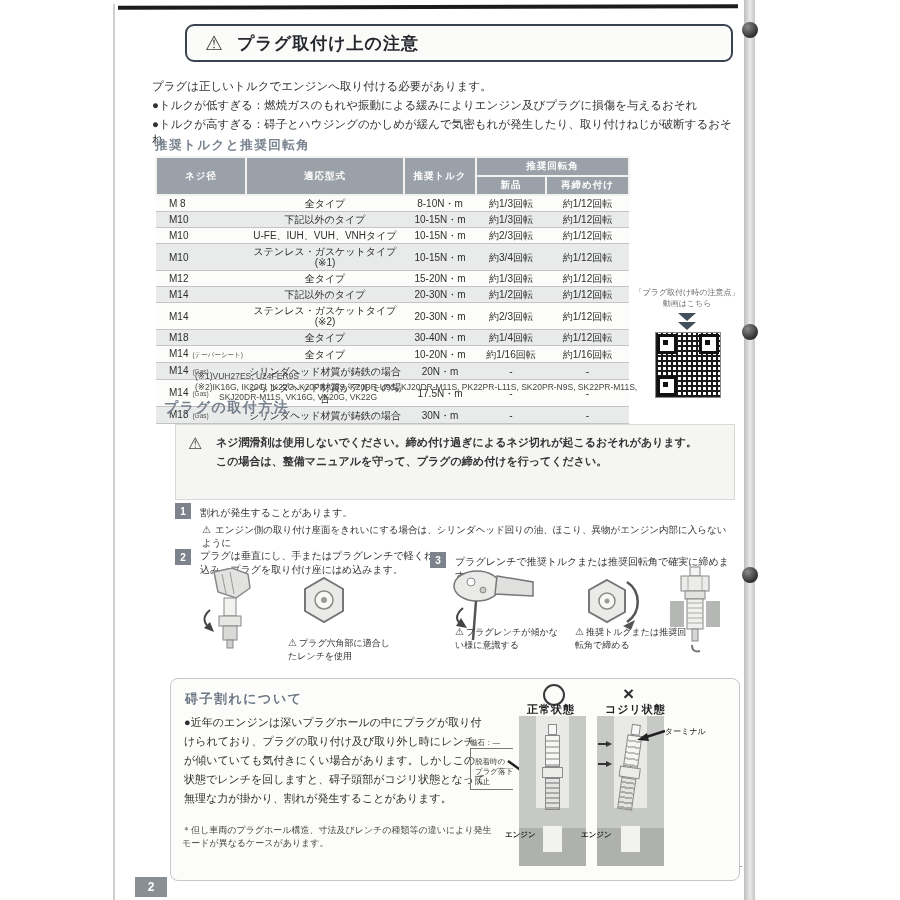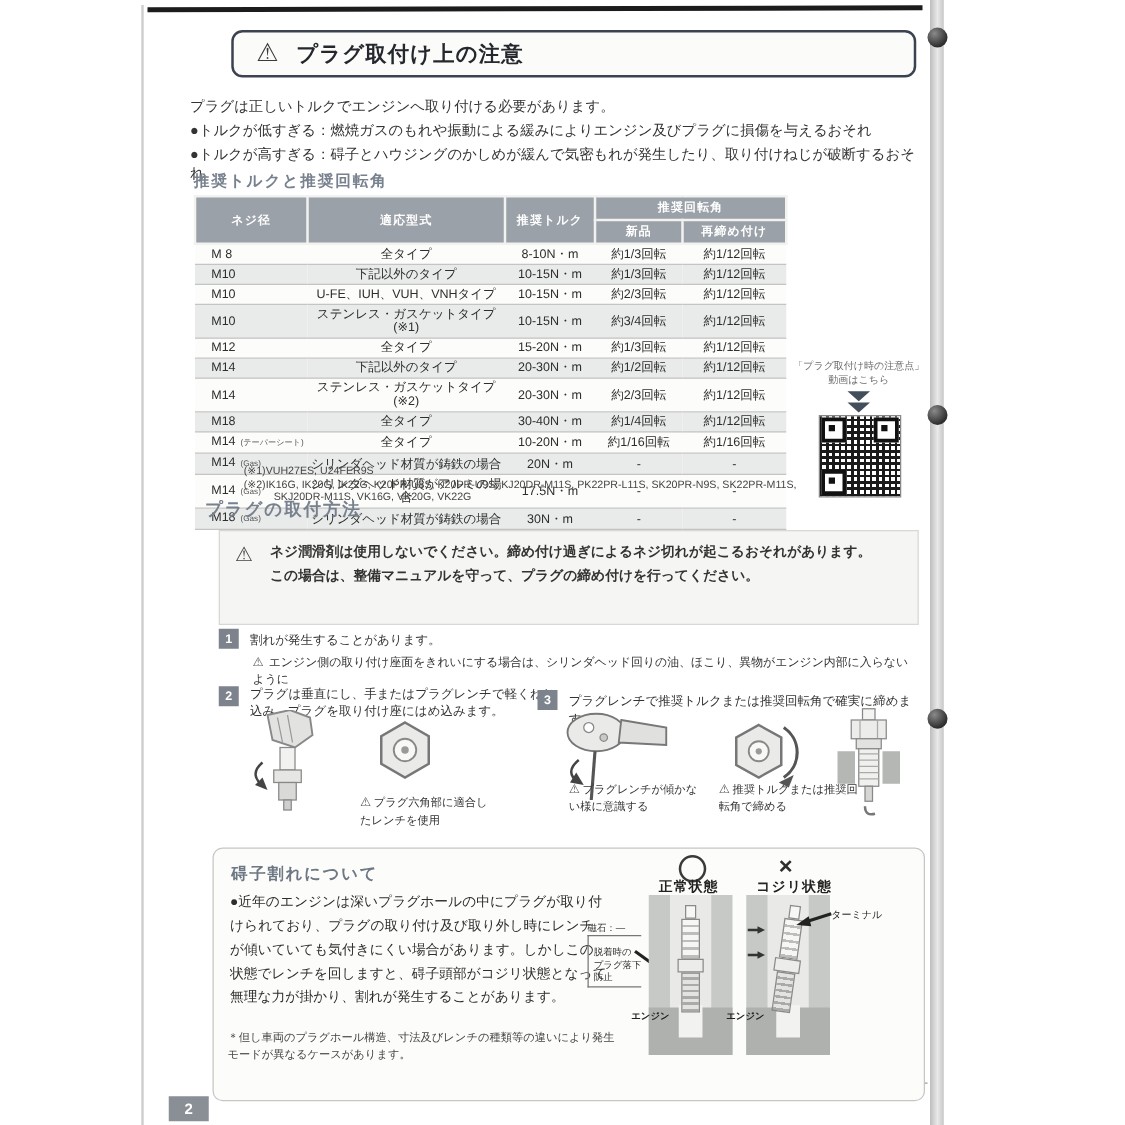--- a/index.html
+++ b/index.html
@@ -91,21 +91,21 @@
   .illus-cap .warn-sm{font-size:10px;color:#555;margin-right:2px;}
 
   
   .insulator-box{
     left:170px;top:678px;width:570px;height:203px;border:1px solid #c6c6c4;border-radius:8px;
     background:#fcfcfa;box-sizing:border-box;
   }
   .ins-body{left:184px;top:713px;width:302px;font-size:11px;font-weight:400;color:#2e2e2e;line-height:1.72;}
   .ins-foot{left:182px;top:824px;width:312px;font-size:9px;color:#444;line-height:1.4;}
 
-  .panel{width:67px;height:128px;background:#c6c9c6;position:absolute;}
+  .panel{width:67px;height:150px;background:#c6c9c6;position:absolute;}
   .panel .hole{position:absolute;left:17px;top:0;width:33px;height:92px;background:#e9eae7;}
   .panel .engine-zone{position:absolute;left:0;bottom:0;width:100%;height:38px;background:#aeb1ae;}
   .panel .engine-hole{position:absolute;left:24px;bottom:14px;width:19px;height:26px;background:#f2f2f0;}
   .plug{position:absolute;left:23px;top:8px;width:21px;}
   .plug .term{width:7px;height:9px;margin:0 auto;background:#f7f7f5;border:1px solid #8a8a8a;}
   .plug .ribs{width:13px;height:30px;margin:0 auto;border:1px solid #8a8a8a;
     background:repeating-linear-gradient(180deg,#f6f6f4 0 4px,#bdbdbb 4px 6px);}
   .plug .hex{width:21px;height:11px;background:#ececea;border:1px solid #8a8a8a;box-sizing:border-box;}
   .plug .shell{width:13px;height:30px;margin:0 auto;border:1px solid #8a8a8a;
     background:repeating-linear-gradient(180deg,#e3e3e1 0 3px,#aaaaa8 3px 5px);}

